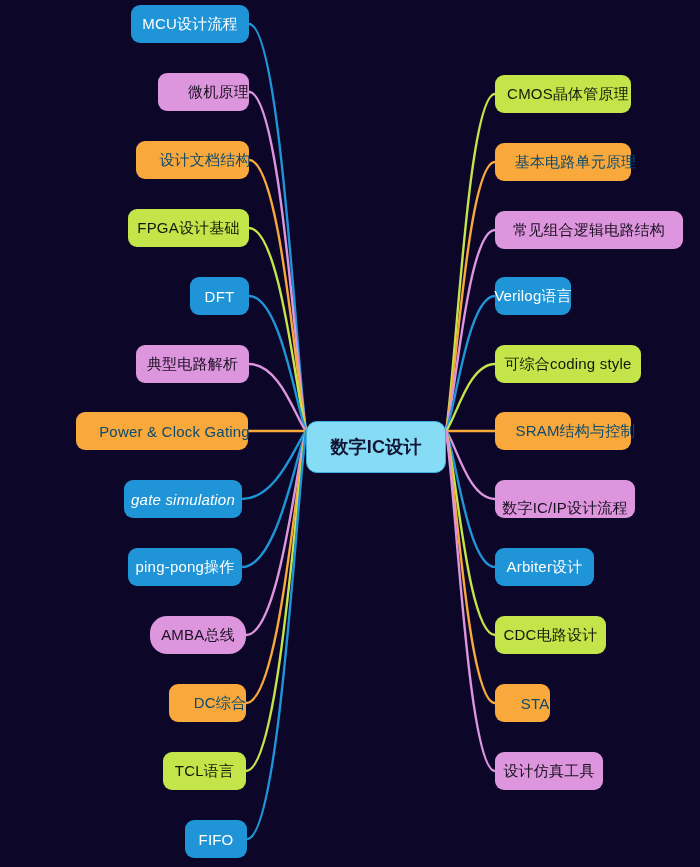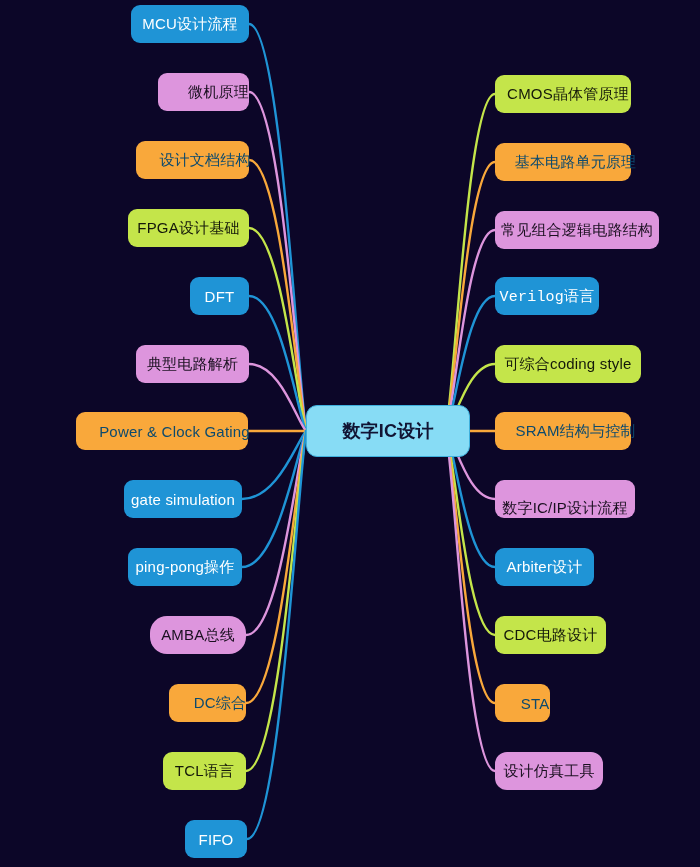--- a/index.html
+++ b/index.html
@@ -99,21 +99,21 @@
       </div>
       <div class="node blue" style="left: 190px; top: 277px; width: 59px; height: 38px;">
         <span>DFT</span>
       </div>
       <div class="node pink" style="left: 136px; top: 345px; width: 113px; height: 38px;">
         <span>典型电路解析</span>
       </div>
       <div class="node orange" style="left: 76px; top: 412px; width: 172px; height: 38px;">
         <span>Power &amp; Clock Gating</span>
       </div>
-      <div class="node blue" style="left: 124px; top: 480px; width: 118px; height: 38px;">
+      <div class="node blue" style="left: 124px; top: 480px; width: 118px; height: 38px; font-style: italic;">
         <span>gate simulation</span>
       </div>
       <div class="node blue" style="left: 128px; top: 548px; width: 114px; height: 38px;">
         <span>ping-pong操作</span>
       </div>
       <div class="node pink" style="left: 150px; top: 616px; width: 96px; height: 38px; border-radius: 17px;">
         <span>AMBA总线</span>
       </div>
       <div class="node orange" style="left: 169px; top: 684px; width: 77px; height: 38px;">
         <span>DC综合</span>
@@ -123,45 +123,45 @@
       </div>
       <div class="node blue" style="left: 185px; top: 820px; width: 62px; height: 38px;">
         <span>FIFO</span>
       </div>
       <div class="node green" style="left: 495px; top: 75px; width: 136px; height: 38px; padding-left: 24px;">
         <span>CMOS晶体管原理</span>
       </div>
       <div class="node orange" style="left: 495px; top: 143px; width: 136px; height: 38px;">
         <span>基本电路单元原理</span>
       </div>
-      <div class="node pink" style="left: 495px; top: 211px; width: 164px; height: 38px;">
+      <div class="node pink" style="left: 495px; top: 211px; width: 188px; height: 38px;">
         <span>常见组合逻辑电路结构</span>
       </div>
-      <div class="node blue" style="left: 495px; top: 277px; width: 104px; height: 38px; font-family: Liberation Mono, monospace;">
+      <div class="node blue" style="left: 495px; top: 277px; width: 76px; height: 38px;">
         <span>Verilog语言</span>
       </div>
       <div class="node green" style="left: 495px; top: 345px; width: 146px; height: 38px;">
         <span>可综合coding style</span>
       </div>
       <div class="node orange" style="left: 495px; top: 412px; width: 136px; height: 38px;">
         <span>SRAM结构与控制</span>
       </div>
       <div class="node pink" style="left: 495px; top: 480px; width: 140px; height: 38px; align-items: flex-end;">
         <span>数字IC/IP设计流程</span>
       </div>
       <div class="node blue" style="left: 495px; top: 548px; width: 99px; height: 38px;">
         <span>Arbiter设计</span>
       </div>
       <div class="node green" style="left: 495px; top: 616px; width: 111px; height: 38px;">
         <span>CDC电路设计</span>
       </div>
       <div class="node orange" style="left: 495px; top: 684px; width: 55px; height: 38px;">
         <span>STA</span>
       </div>
-      <div class="node pink" style="left: 495px; top: 752px; width: 108px; height: 38px; border-radius: 12px;">
+      <div class="node pink" style="left: 495px; top: 752px; width: 108px; height: 38px;">
         <span>设计仿真工具</span>
       </div>
-      <div class="node center" style="left: 306px; top: 405px; width: 164px; height: 52px;">
+      <div class="node center" style="left: 306px; top: 421px; width: 140px; height: 52px;">
         <span>数字IC设计</span>
       </div>
     </div>
 
 </div>
 
 </body></html>

